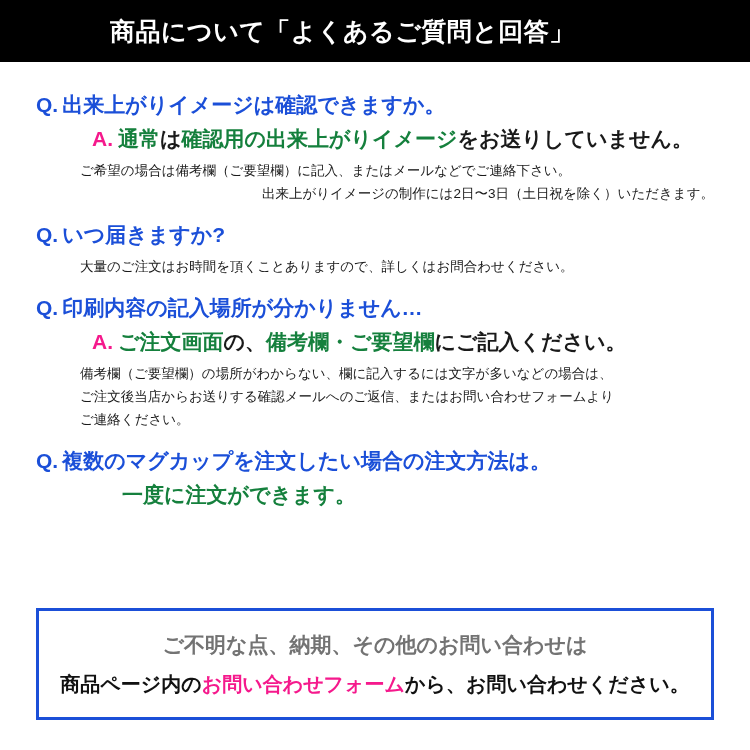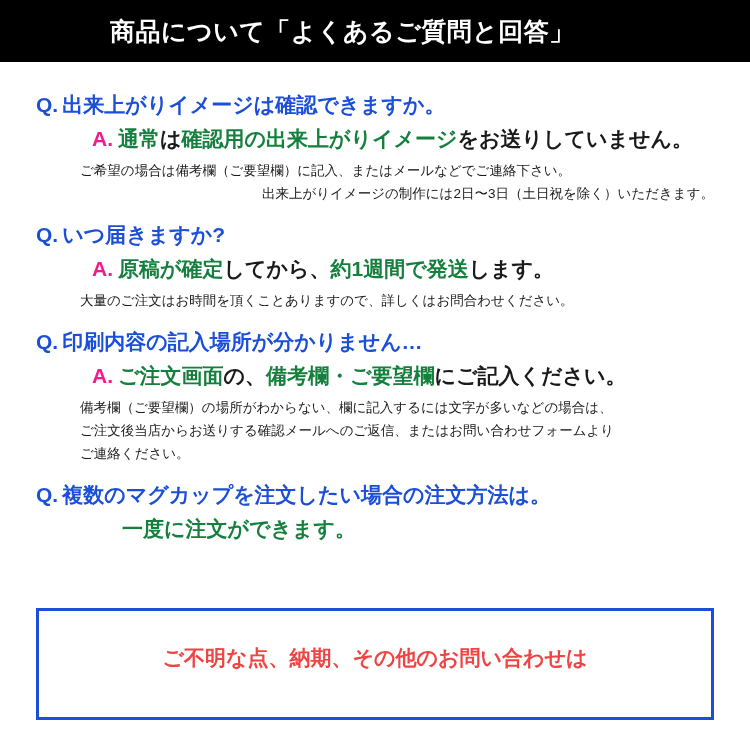--- a/index.html
+++ b/index.html
@@ -106,21 +106,21 @@
     border: 3px solid #1b4fd8;
     box-sizing: border-box;
     display: flex;
     flex-direction: column;
     align-items: center;
     justify-content: center;
   }
   .footer-line1 {
     font-size: 21px;
     font-weight: bold;
-    color: #ef4444;
+    color: #737373;
     margin-bottom: 12px;
     white-space: nowrap;
   }
   .footer-line2 {
     font-size: 20px;
     font-weight: bold;
     color: #111111;
     white-space: nowrap;
   }
   .footer-pink {
@@ -146,23 +146,20 @@
         <span class="a-mark">A.</span><span class="pink">通常</span><span class="dark">は</span><span class="pink">確認用の出来上がりイメージ</span><span class="dark">をお送りしていません。</span>
       </div>
       <div class="note">ご希望の場合は備考欄（ご要望欄）に記入、またはメールなどでご連絡下さい。</div>
       <div class="note" style="margin-top:0;text-align:right;">出来上がりイメージの制作には2日〜3日（土日祝を除く）いただきます。</div>
     </div>
 
     <div class="qa-block">
       <div class="q-line">
         <span class="q-mark">Q.</span><span>いつ届きますか?</span>
       </div>
-      <div class="a-line">
-        <span class="a-mark">A.</span><span class="pink">原稿が確定</span><span class="dark">してから、</span><span class="pink">約1週間で発送</span><span class="dark">します。</span>
-      </div>
       <div class="note">大量のご注文はお時間を頂くことありますので、詳しくはお問合わせください。</div>
     </div>
 
     <div class="qa-block">
       <div class="q-line">
         <span class="q-mark">Q.</span><span>印刷内容の記入場所が分かりません…</span>
       </div>
       <div class="a-line">
         <span class="a-mark">A.</span><span class="pink">ご注文画面</span><span class="dark">の、</span><span class="pink">備考欄・ご要望欄</span><span class="dark">にご記入ください。</span>
       </div>
@@ -177,15 +174,18 @@
       </div>
       <div class="a-line" style="margin-left:86px;">
         <span class="pink">一度に注文ができます。</span>
       </div>
     </div>
 
   </div>
 
   <div class="footer-box">
     <div class="footer-line1">ご不明な点、納期、その他のお問い合わせは</div>
+    <div class="footer-line2">
+      <span>商品ページ内の</span><span class="footer-pink">お問い合わせフォーム</span><span>から、お問い合わせください。</span>
+    </div>
   </div>
 
 </div>
 
 </body></html>

